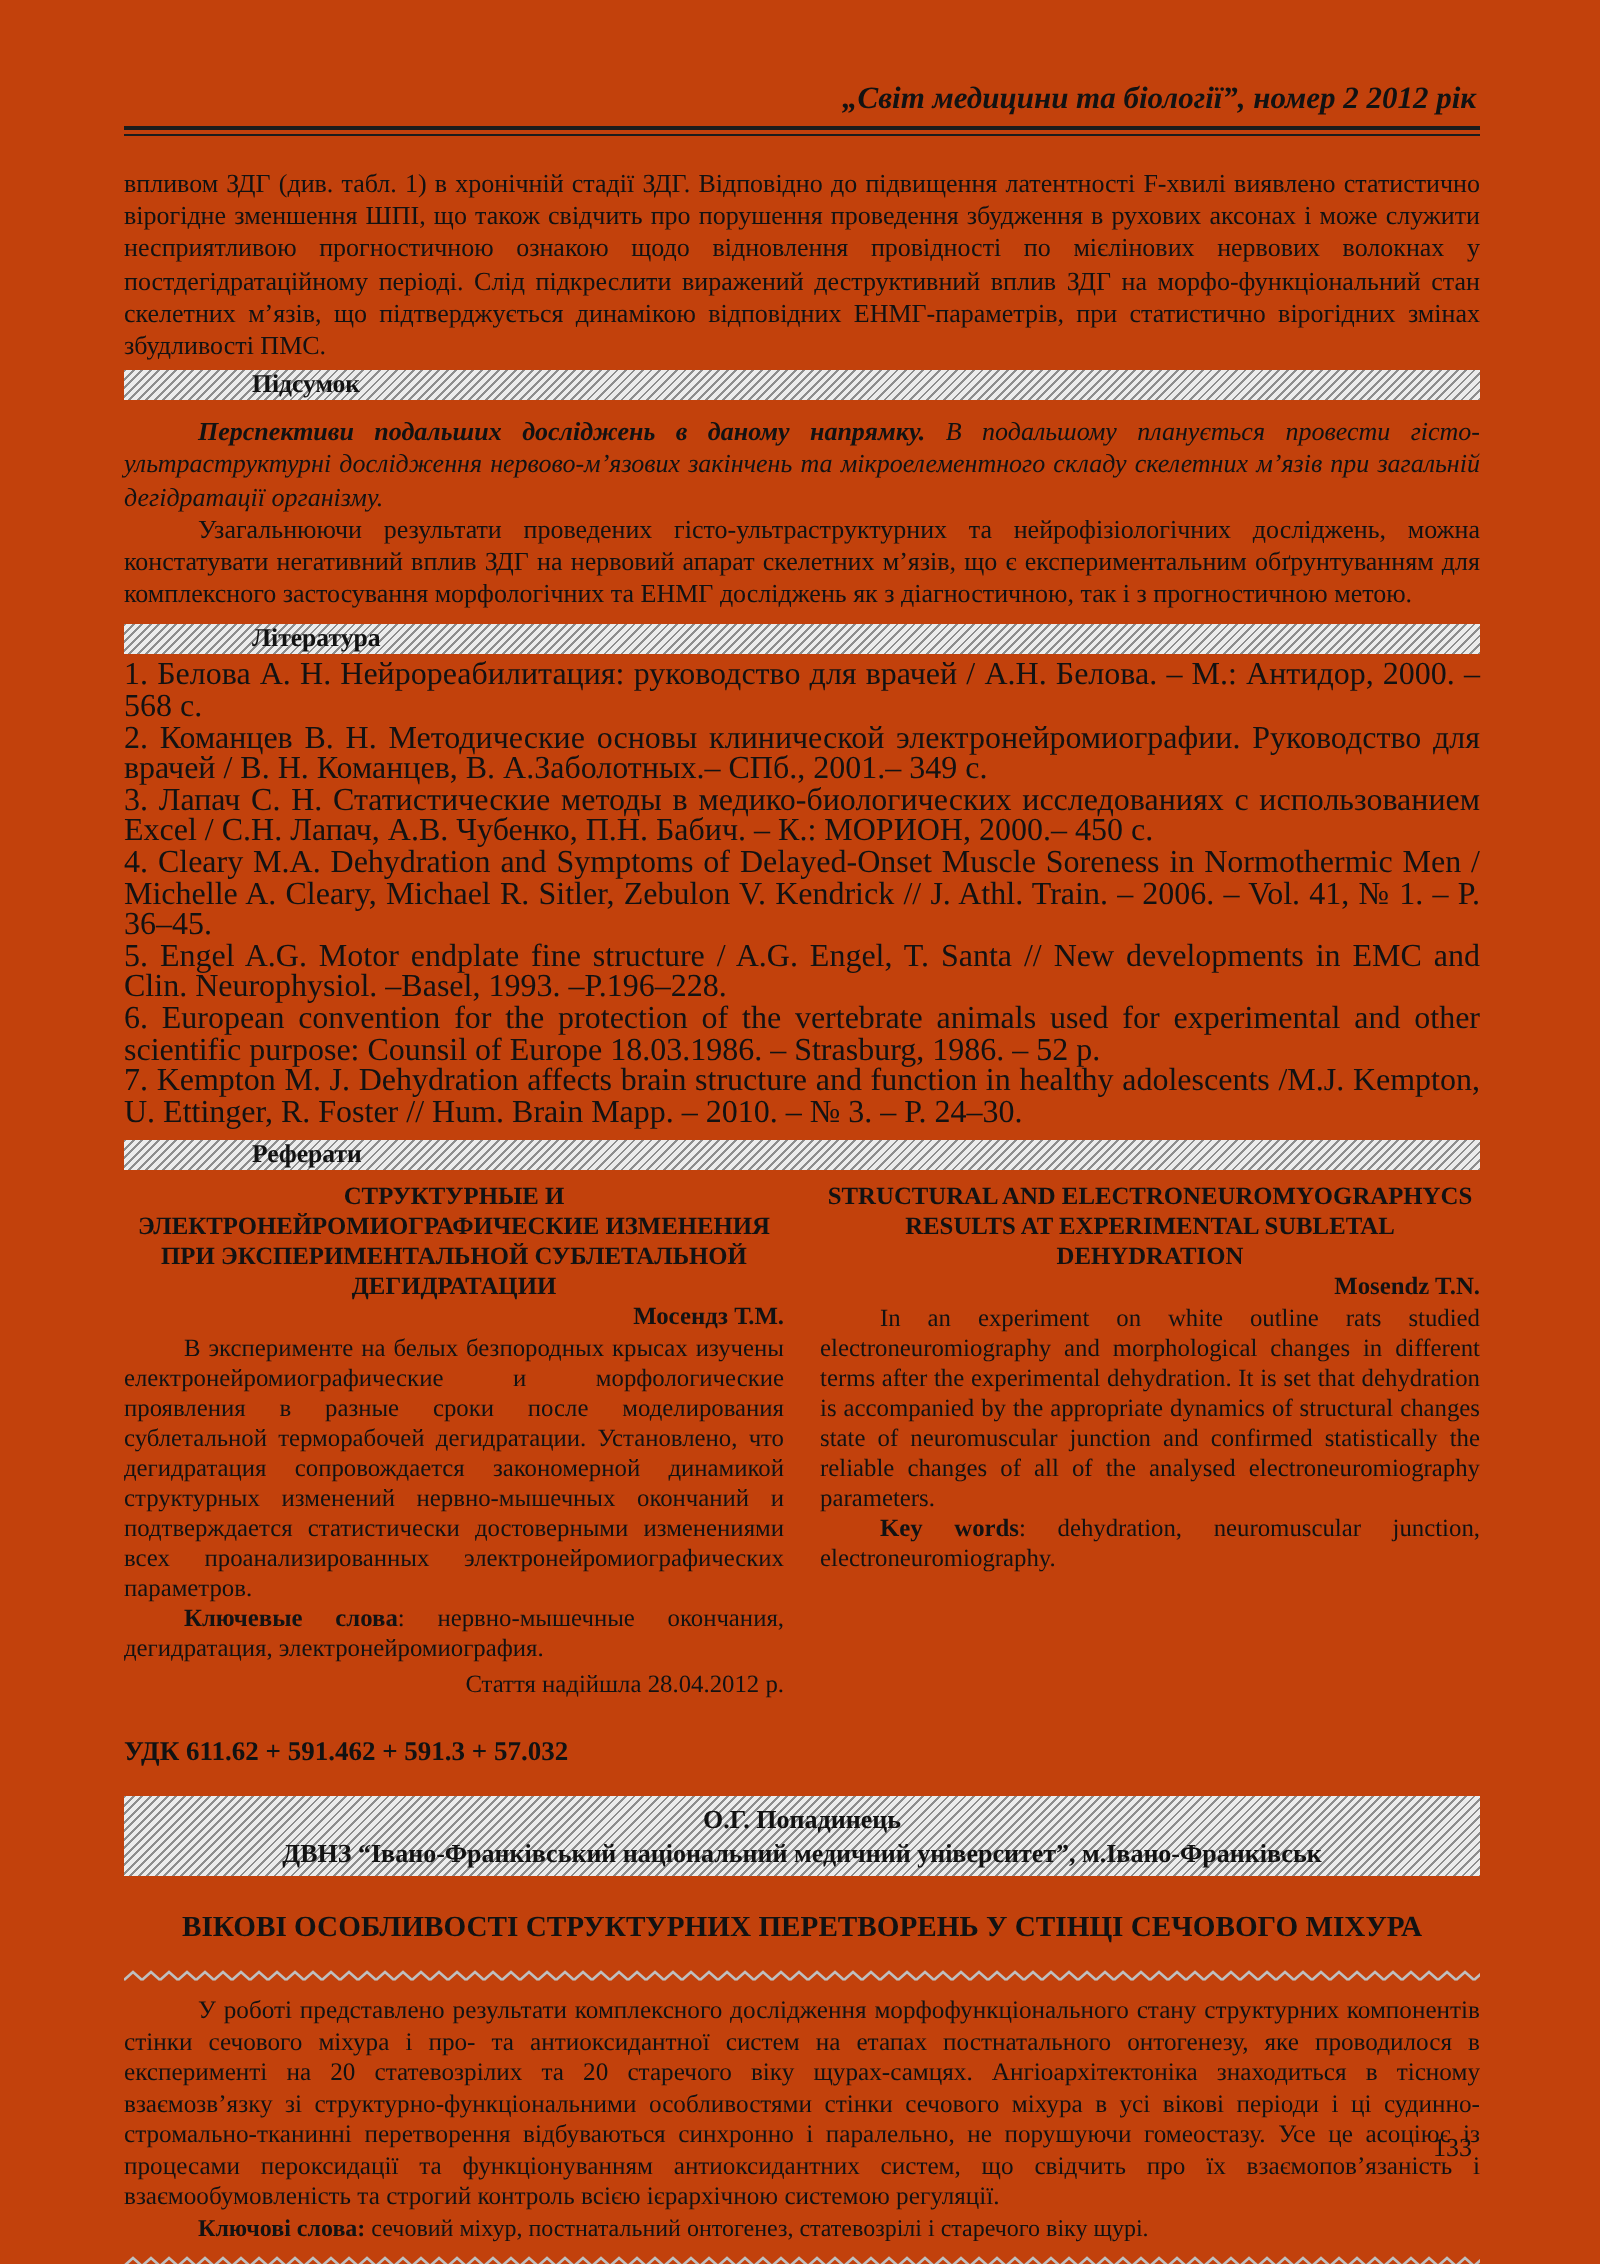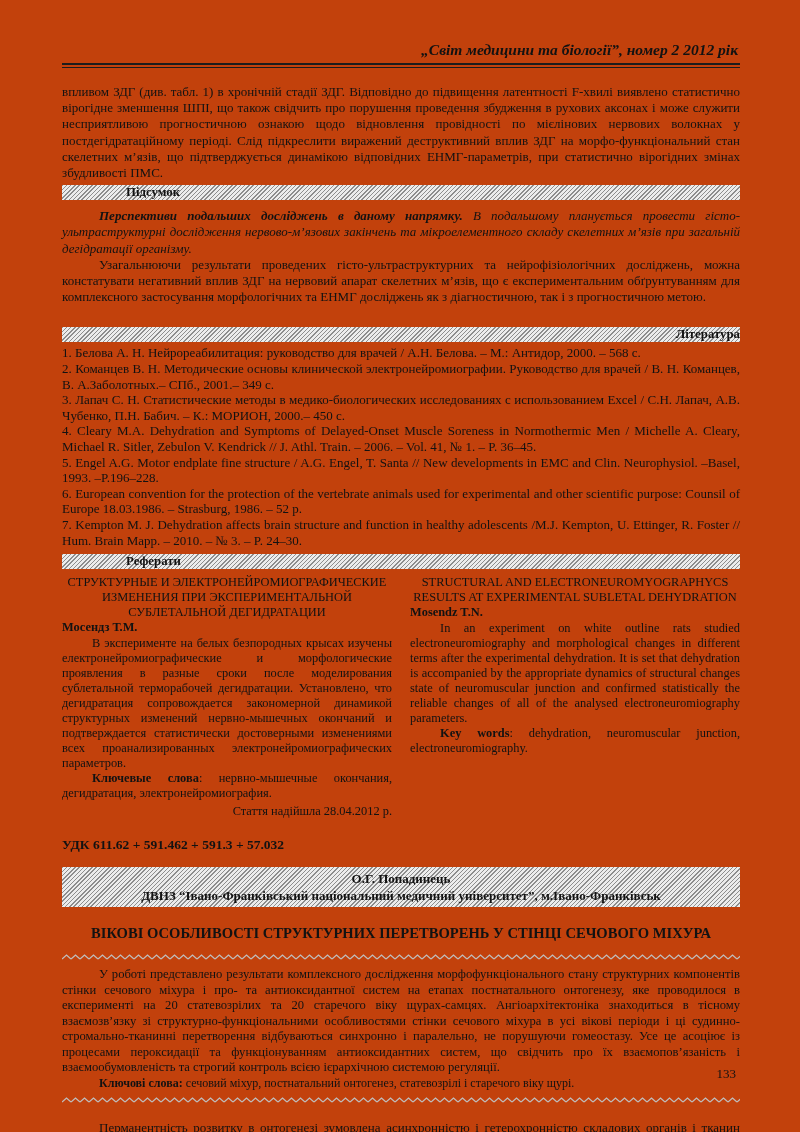--- a/index.html
+++ b/index.html
@@ -39,29 +39,29 @@
   .hatch-bar{
     margin:4px 0 3px 0;
     height:15px; line-height:15px;
     background:repeating-linear-gradient(135deg,#8d8d8d 0 1px,#ececec 1px 3px);
     font-weight:bold; font-size:12.8px;
     padding-left:64px;
   }
 
   
   .refs p{
-    font-size:13px; line-height:15.6px;
+    font-size:16px; line-height:15.6px;
     text-align:justify;
   }
 
   
   .cols{ display:flex; gap:18px; margin-top:6px; }
   .col{ flex:1; min-width:0; font-size:12.4px; line-height:15px; }
-  .col-title{ text-align:center; font-weight:normal; }
-  .col-author{ text-align:left; font-weight:bold; }
+  .col-title{ text-align:center; font-weight:bold; }
+  .col-author{ text-align:right; font-weight:bold; }
   .col-body{ text-align:justify; text-indent:30px; margin-top:1px; }
   .col-kw{ text-align:justify; text-indent:30px; }
   .received{ text-align:right; margin-top:3px; }
 
   
   .udc{ font-weight:bold; font-size:13.5px; margin-top:18px; }
   .author-block{
     margin-top:14px;
     background:repeating-linear-gradient(135deg,#8d8d8d 0 1px,#ececec 1px 3px);
     text-align:center; font-weight:bold;
@@ -98,21 +98,21 @@
 
   <div class="hatch-bar">
     <span>Підсумок</span>
   </div>
   <p class="body-par indent italic par-gap">
     <span class="bold">Перспективи подальших досліджень в даному напрямку.</span><span> В подальшому планується провести гісто-ультраструктурні дослідження нервово-м’язових закінчень та мікроелементного складу скелетних м’язів при загальній дегідратації організму.</span>
   </p>
 
   <p class="body-par indent">Узагальнюючи результати проведених гісто-ультраструктурних та нейрофізіологічних досліджень, можна констатувати негативний вплив ЗДГ на нервовий апарат скелетних м’язів, що є експериментальним обґрунтуванням для комплексного застосування морфологічних та ЕНМГ досліджень як з діагностичною, так і з прогностичною метою.</p>
 
-  <div class="hatch-bar" style="margin-top:22px;text-align:right;">
+  <div class="hatch-bar" style="margin-top:7px;">
     <span>Література</span>
   </div>
   <div class="refs">
     <p>1.  Белова А. Н. Нейрореабилитация: руководство для врачей / А.Н. Белова. – М.: Антидор, 2000. – 568 с.</p>
     <p>2.  Команцев В. Н. Методические основы клинической электронейромиографии. Руководство для врачей / В. Н. Команцев, В. А.Заболотных.– СПб., 2001.– 349 с.</p>
     <p>3.  Лапач С. Н. Статистические методы в медико-биологических исследованиях с использованием Excel / С.Н. Лапач, А.В. Чубенко, П.Н. Бабич. – К.: МОРИОН, 2000.– 450 с.</p>
     <p>4.  Cleary M.A. Dehydration and Symptoms of Delayed-Onset Muscle Soreness in Normothermic Men / Michelle A. Cleary, Michael R. Sitler, Zebulon V. Kendrick // J. Athl. Train. – 2006. – Vol. 41, № 1. – P. 36–45.</p>
     <p>5.  Engel A.G. Motor endplate fine structure / A.G. Engel, T. Santa // New developments in EMC and Clin. Neurophysiol. –Basel, 1993. –P.196–228.</p>
     <p>6.  European convention for the protection of the vertebrate animals used for experimental and other scientific purpose: Counsil of Europe 18.03.1986. – Strasburg, 1986. – 52 p.</p>
     <p>7.  Kempton M. J. Dehydration affects brain structure and function in healthy adolescents /M.J. Kempton, U. Ettinger, R. Foster // Hum. Brain Mapp. – 2010. – № 3. – P. 24–30.</p>

